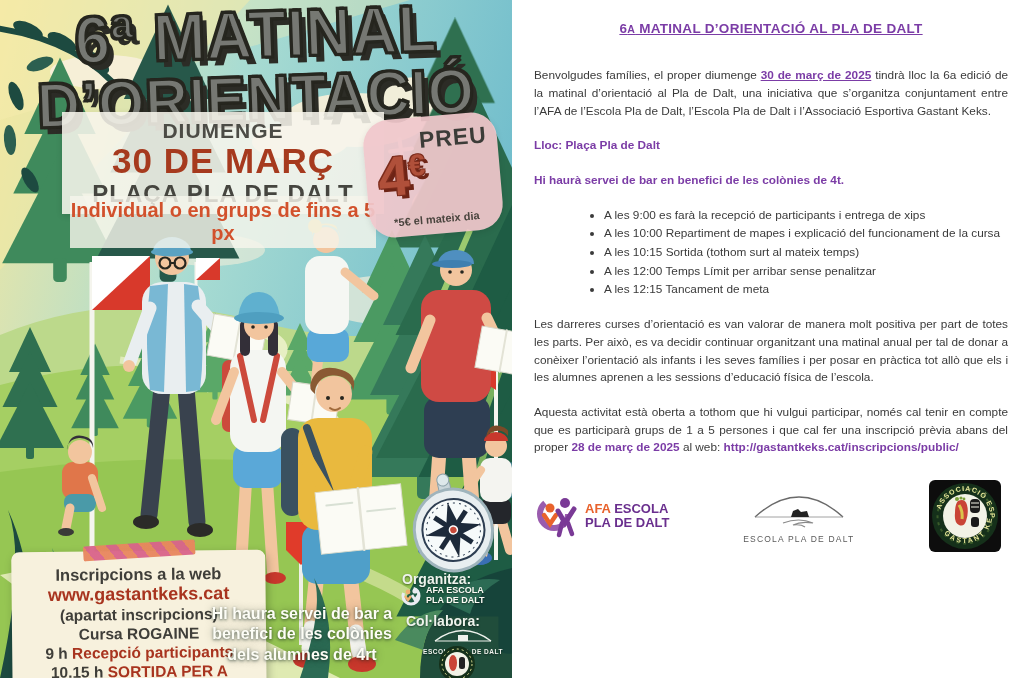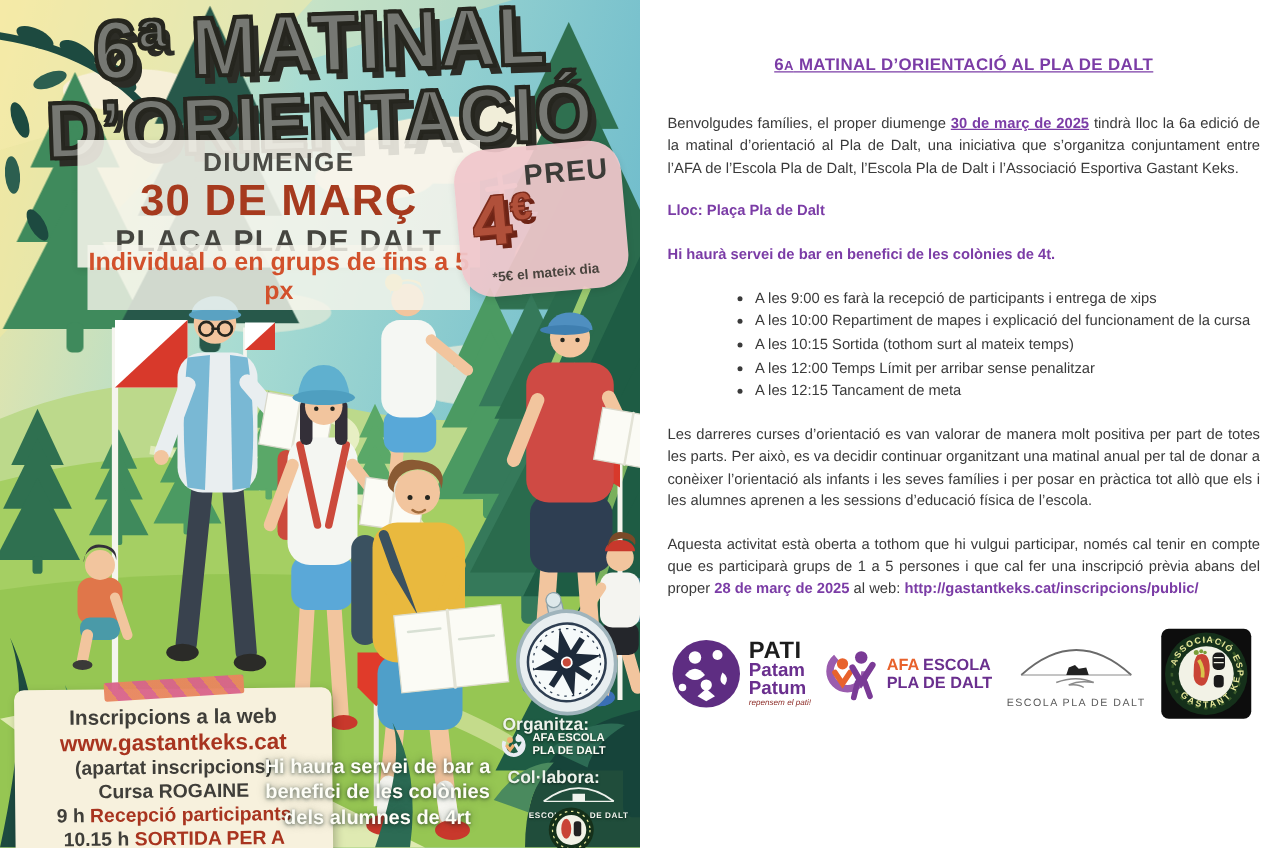--- a/index.html
+++ b/index.html
@@ -56,21 +56,21 @@
   .organitza-label { left:402px; top:571px; }
   .collabora-label { left:406px; top:613px; }
 
   .mini-afa { position:absolute; left:400px; top:585px; display:flex; align-items:center; gap:4px; }
   .mini-afa .t { font-size:9px; font-weight:800; color:#fbfbf4; line-height:1.1; text-shadow:0 1px 2px rgba(0,0,0,.5); }
   .mini-escola { position:absolute; left:420px; top:626px; width:86px; text-align:center; }
   .mini-escola .t { font-size:6.5px; font-weight:700; color:#f2f4ee; letter-spacing:.5px; text-shadow:0 1px 2px rgba(0,0,0,.5); }
   .mini-gk { position:absolute; left:438px; top:645px; }
 
   
-  .doc { position:relative; width:512px; height:683px; background:#fff; padding:42px 16px 0 22px;
+  .doc { position:relative; width:512px; height:683px; background:#fff; padding:19px 16px 0 22px;
     font-size:11.8px; color:#3a3a3a; line-height:1.5; flex:none; }
   .doc-title { text-align:center; margin-bottom:28px; }
   .doc-title .u { text-decoration:underline; text-decoration-color:#7b3ca6; }
   .doc-title span { color:#7b3ca6; font-weight:bold; font-size:13.5px; letter-spacing:.3px; }
   .doc-title .small-a { font-size:10.5px; }
   .doc p { margin:0 0 17px 0; text-align:justify; }
   .purple-bold { color:#7b3ca6; font-weight:bold; }
   .purple-underline { color:#7b3ca6; font-weight:bold; text-decoration:underline; }
   .doc-link { color:#7b3ca6; font-weight:bold; text-decoration:none; cursor:pointer; }
   .schedule { margin:0 0 17px 52px; padding-left:18px; }
@@ -424,38 +424,20 @@
       <li>A les 12:15 Tancament de meta</li>
     </ul>
 
 
     <p>Les darreres curses d’orientació es van valorar de manera molt positiva per part de totes les parts. Per això, es va decidir continuar organitzant una matinal anual per tal de donar a conèixer l’orientació als infants i les seves famílies i per posar en pràctica tot allò que els i les alumnes aprenen a les sessions d’educació física de l’escola.</p>
 
     <p><span>Aquesta activitat està oberta a tothom que hi vulgui participar, només cal tenir en compte que es participarà grups de 1 a 5 persones  i que cal fer una inscripció prèvia abans del proper </span><span class="purple-bold">28 de març de 2025</span><span> al web: </span><a class="doc-link">http://gastantkeks.cat/inscripcions/public/</a></p>
 
     <div class="logos-row">
 
-      <div class="logo">
-        <svg width="58" height="58" viewBox="0 0 58 58">
-          <circle cx="29" cy="29" r="27" fill="#5e2d82"></circle>
-          <circle cx="20" cy="16" r="5" fill="#fff"></circle>
-          <circle cx="38" cy="14" r="4" fill="#fff"></circle>
-          <path d="M12,30 q8,-10 16,0 q-8,8 -16,0 Z" fill="#fff"></path>
-          <circle cx="29" cy="38" r="4.5" fill="#fff"></circle>
-          <path d="M22,47 l7,-6 l7,6 l-7,4 Z" fill="#fff"></path>
-          <path d="M42,28 q6,4 2,10 q-6,-2 -2,-10 Z" fill="#fff"></path>
-          <circle cx="10" cy="40" r="3" fill="#fff"></circle>
-        </svg>
-        <div class="pati-text">
-          <div class="l1">PATI</div>
-          <div class="l2">Patam</div>
-          <div class="l3">Patum</div>
-          <div class="tag">repensem el pati!</div>
-        </div>
-      </div>
 
       <div class="logo">
         <svg width="44" height="44" viewBox="0 0 44 44">
           <circle cx="18" cy="20" r="14" fill="none" stroke="#9a5cae" stroke-width="6" stroke-dasharray="56 32"></circle>
           <circle cx="14" cy="14" r="4.5" fill="#e8622c"></circle>
           <path d="M8,21 l6,9 l6,-9" stroke="#e8622c" stroke-width="4.5" fill="none" stroke-linecap="round"></path>
           <circle cx="29" cy="9" r="5" fill="#7a3a96"></circle>
           <path d="M22,17 l7,12 l9,-14" stroke="#7a3a96" stroke-width="5" fill="none" stroke-linecap="round"></path>
           <path d="M26,29 l-3,12 M32,29 l4,11" stroke="#7a3a96" stroke-width="4.5" stroke-linecap="round"></path>
         </svg>

